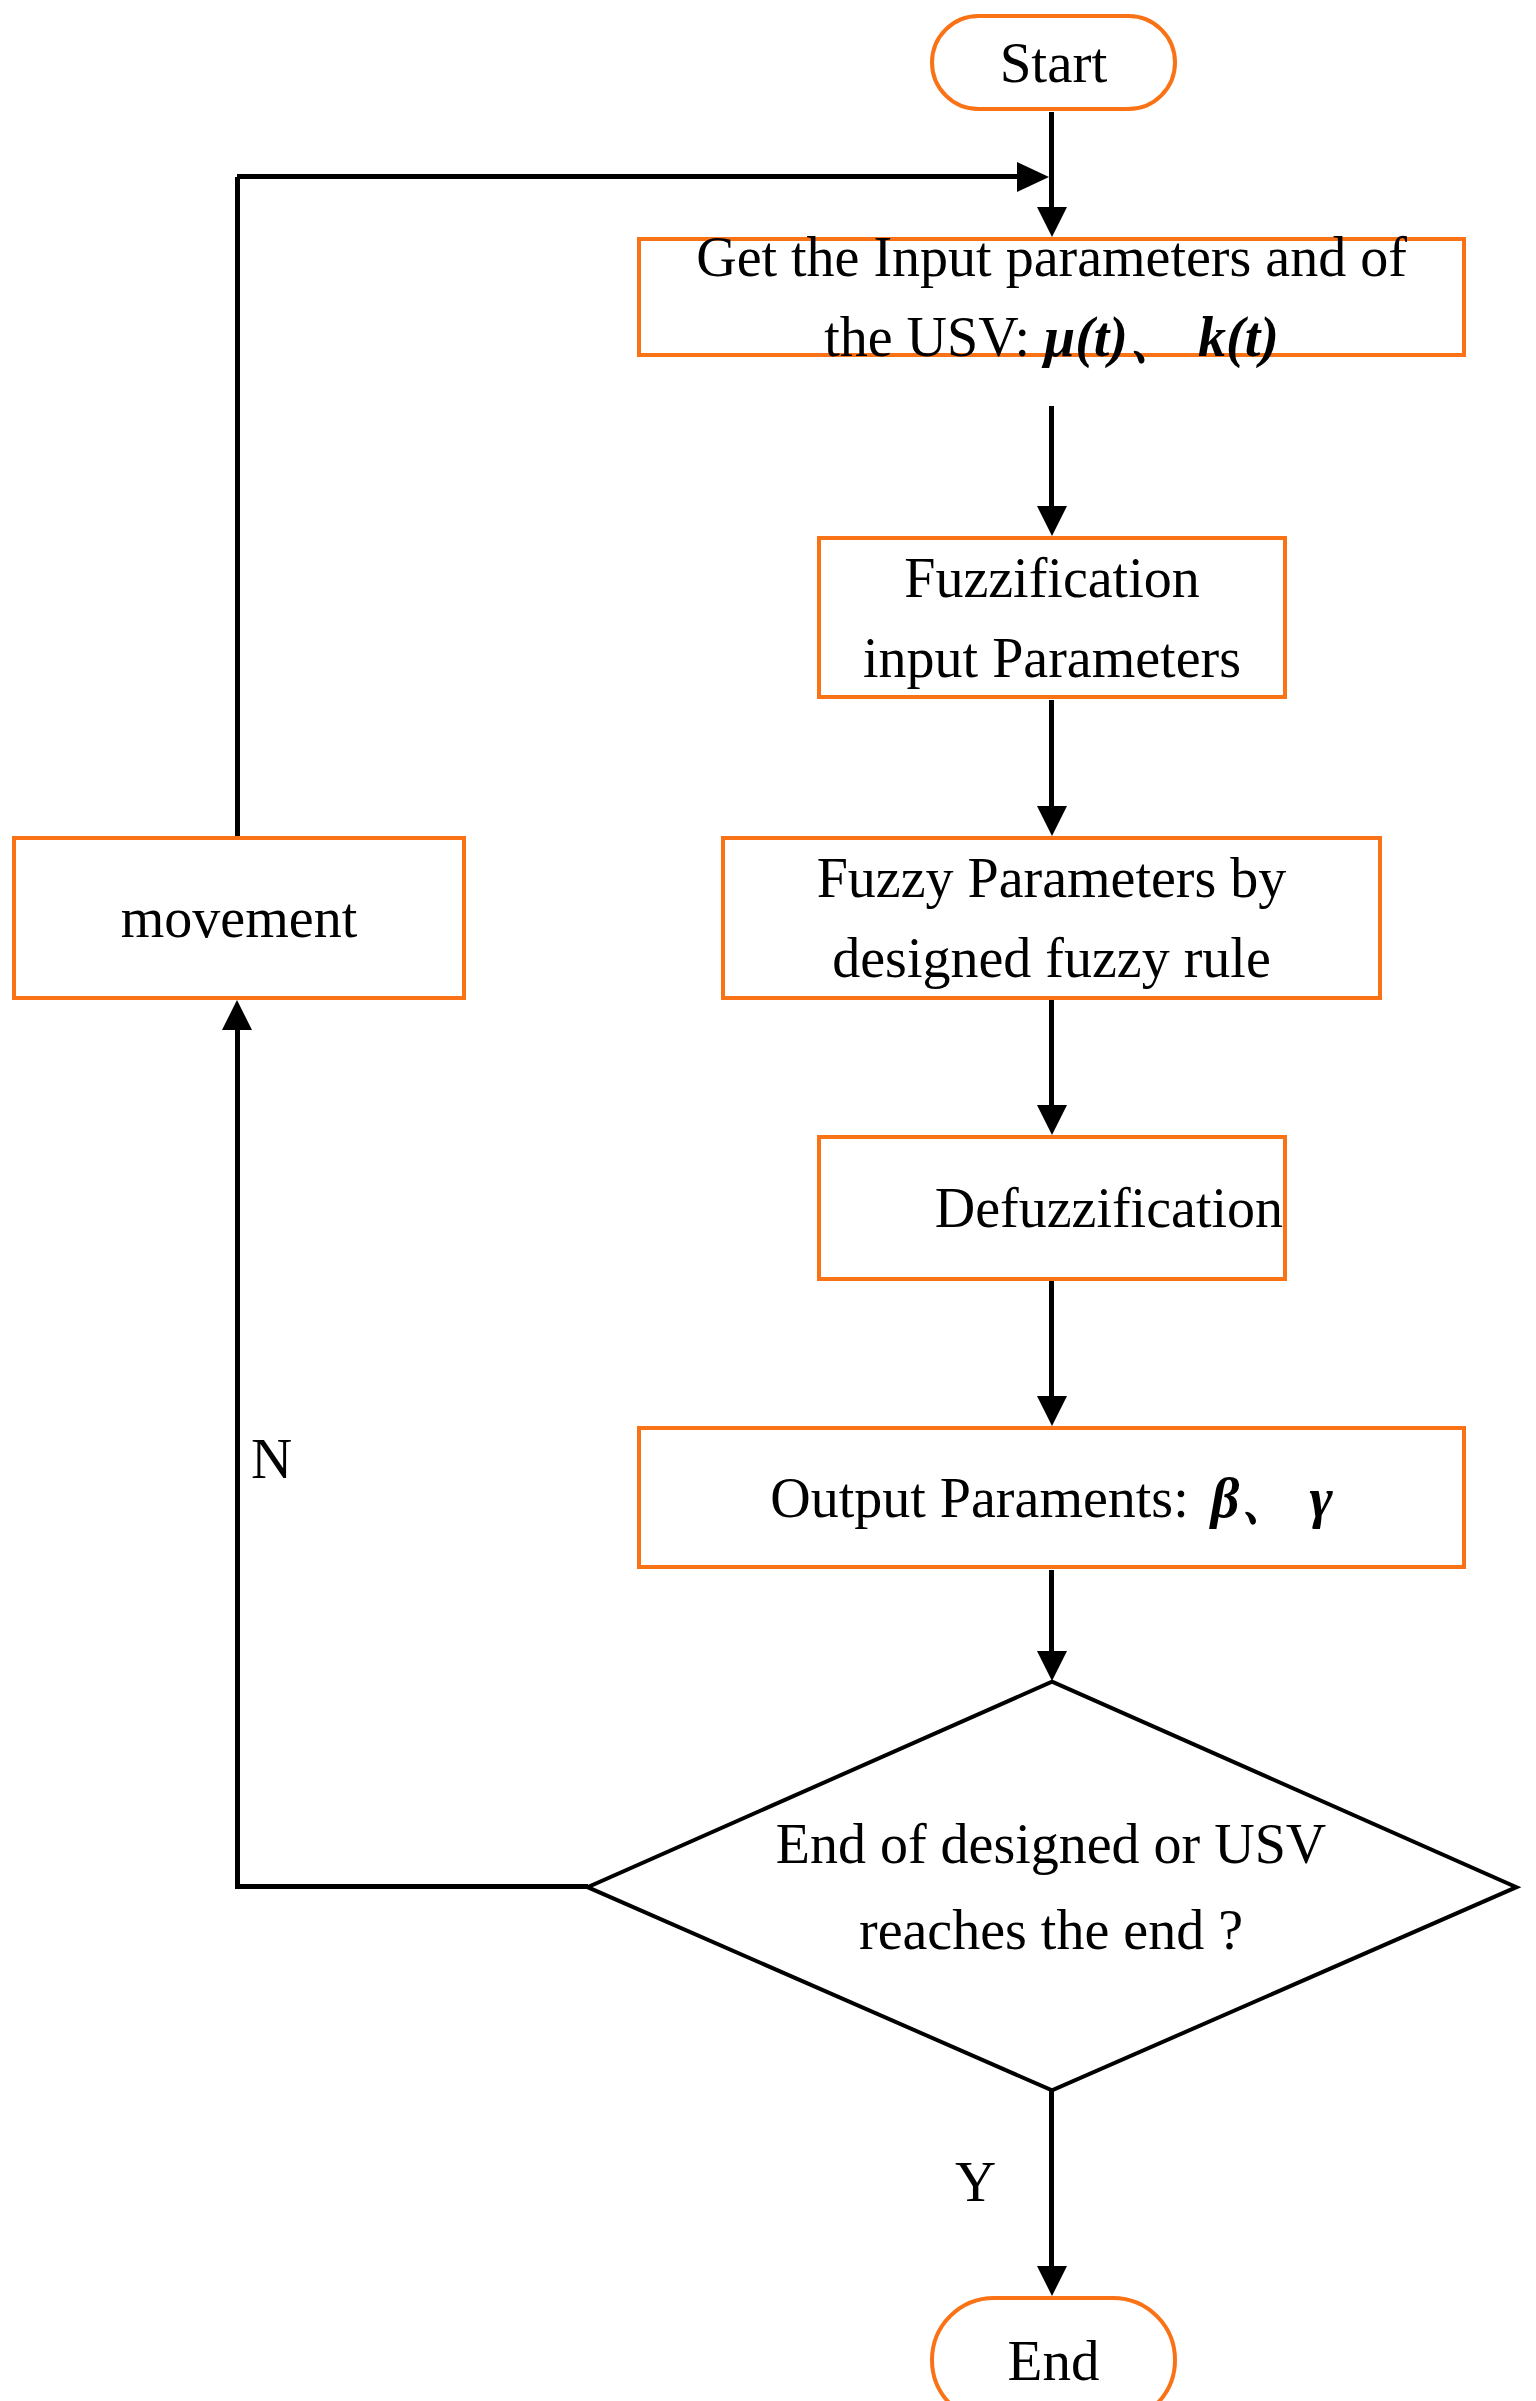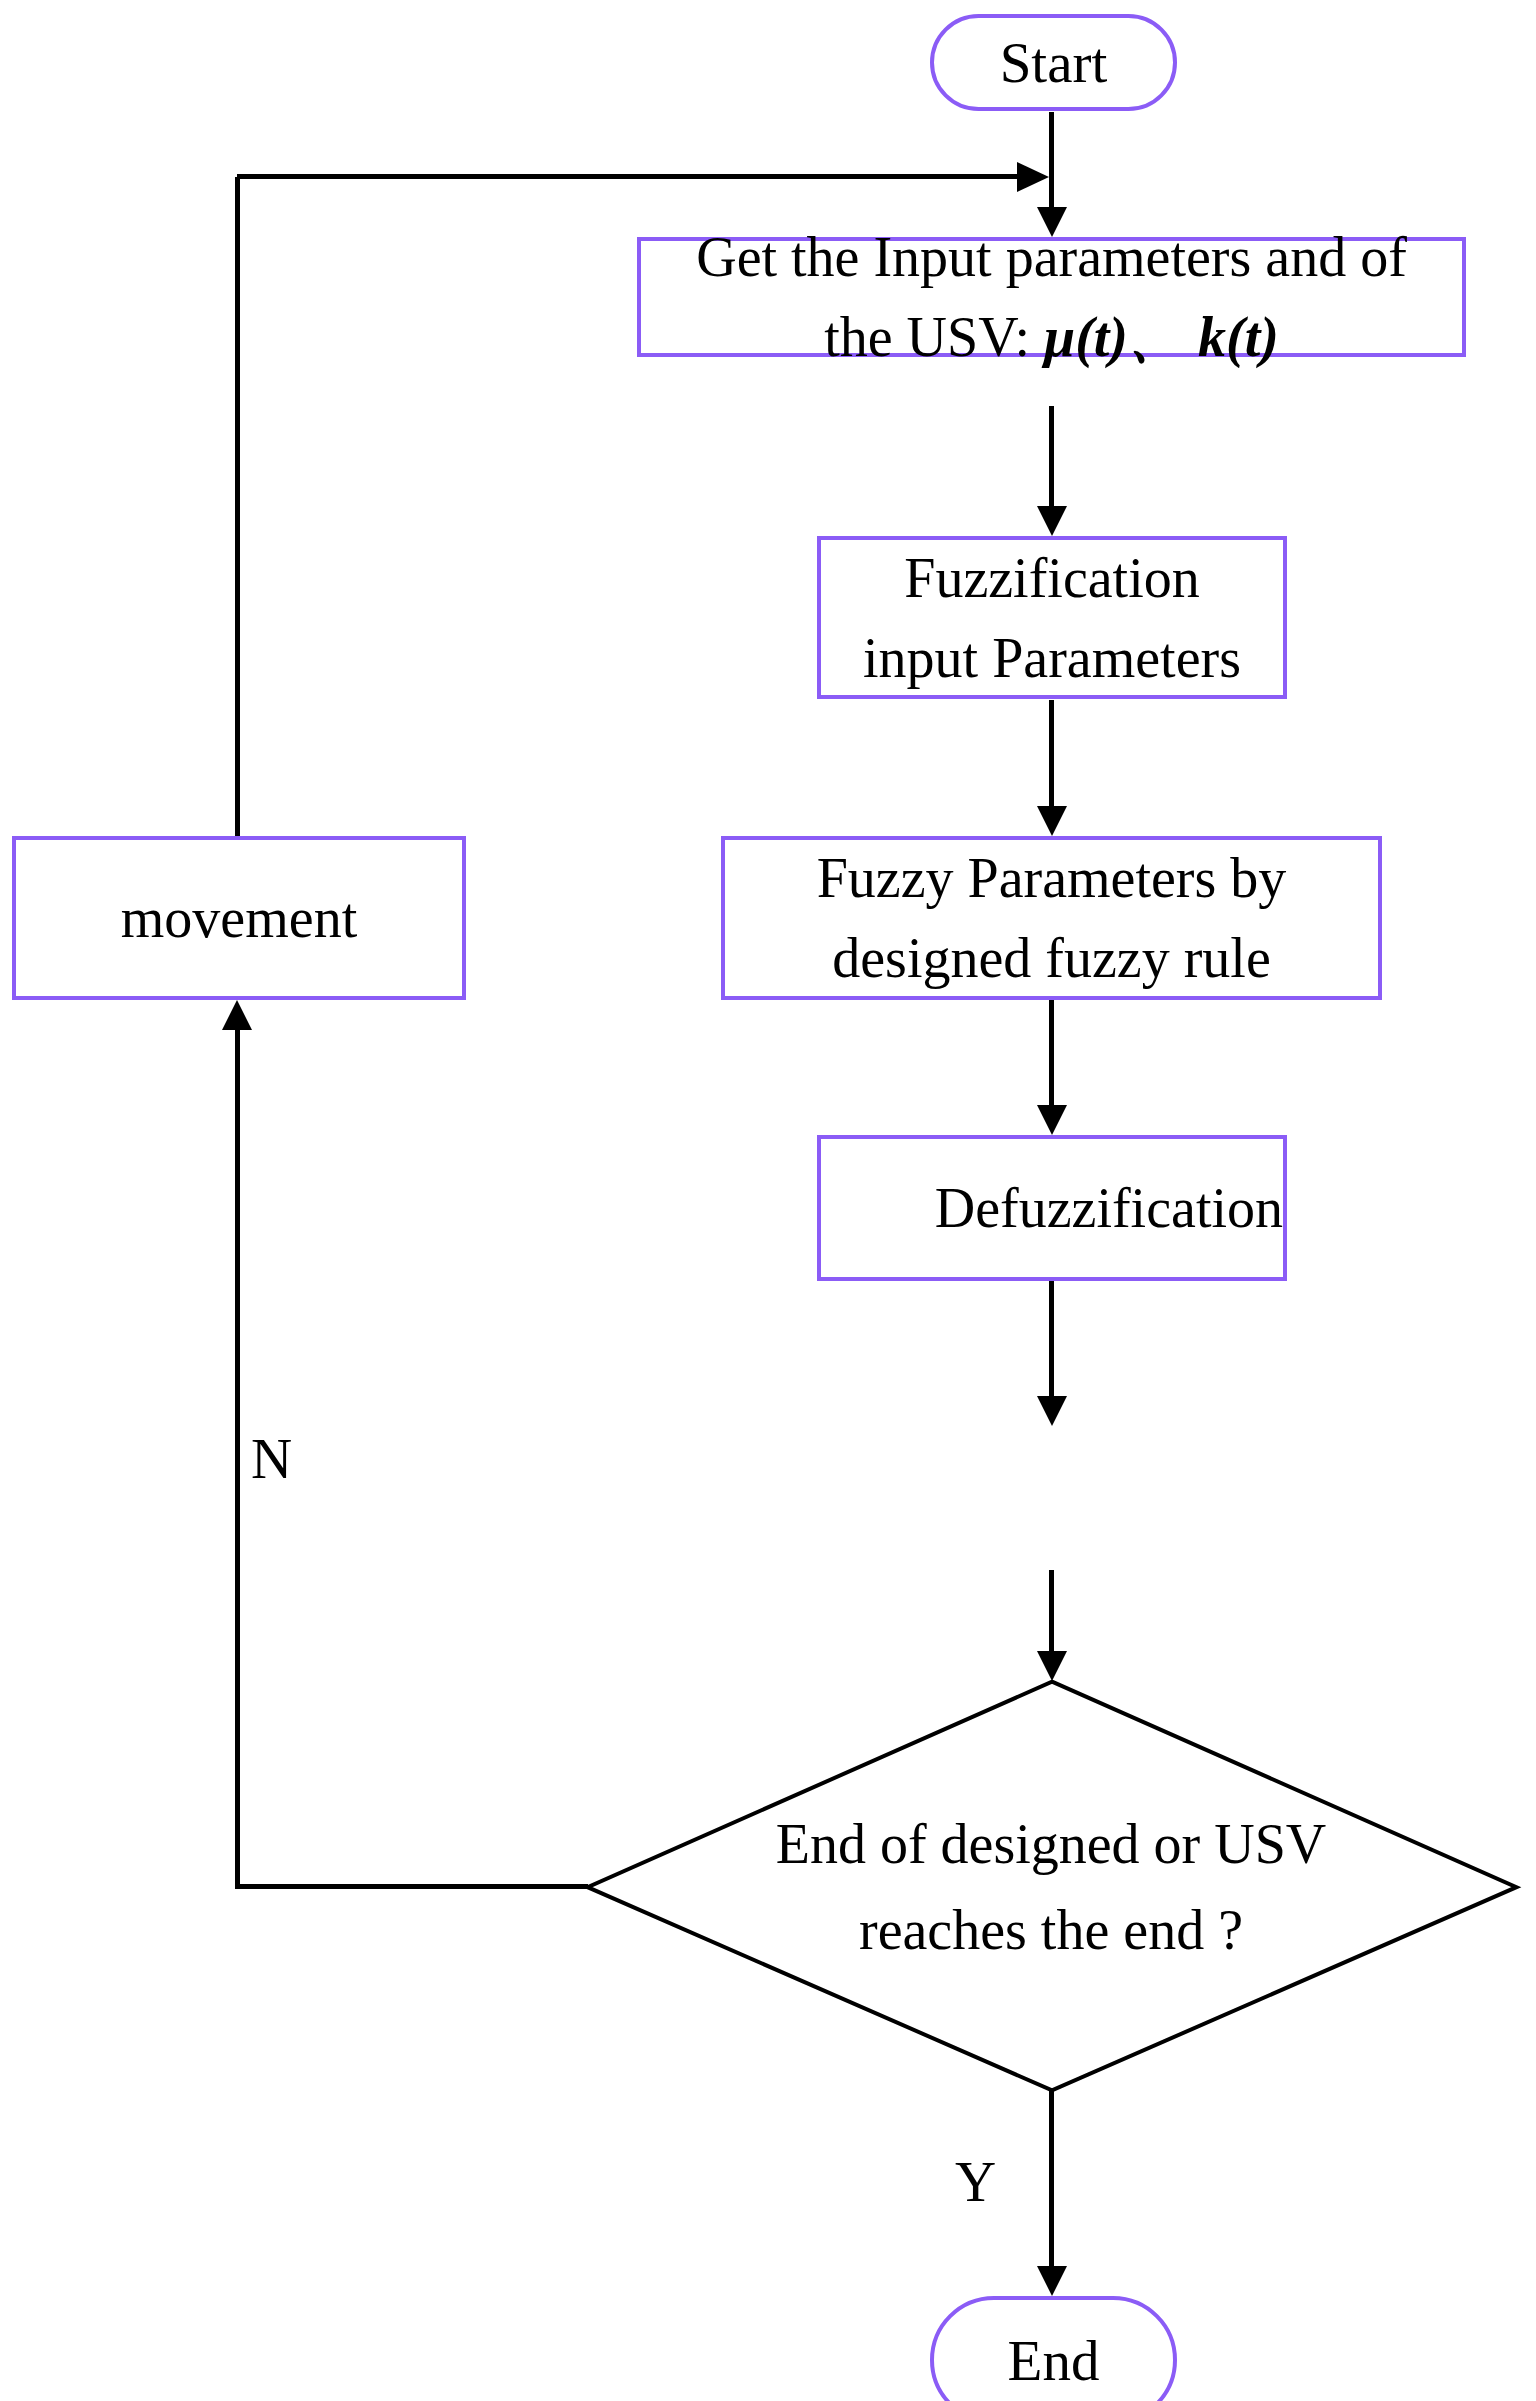--- a/index.html
+++ b/index.html
@@ -12,21 +12,21 @@
     width: 1536px;
     height: 2401px;
     background: #ffffff;
     font-family: "Liberation Serif", "DejaVu Serif", serif;
     color: #000000;
     overflow: hidden;
   }
   .node {
     position: absolute;
     box-sizing: border-box;
-    border: 4px solid #8b5cf6;
+    border: 4px solid #f97316;
     background: #ffffff;
     display: flex;
     flex-direction: column;
     align-items: center;
     justify-content: center;
     text-align: center;
     font-size: 56px;
     line-height: 80px;
     z-index: 2;
   }
@@ -130,20 +130,25 @@
   </div>
 
   <div class="node" id="control-usv">
     <div>movement</div>
   </div>
 
   <div class="node" id="defuzzification">
     <span>Defuzzification</span>
   </div>
 
+  <div class="node" id="output-params">
+    <div>
+      <span>Output Paraments:</span><span class="math mathgap">β、 γ</span>
+    </div>
+  </div>
 
   <svg id="decision-svg" width="940" height="420" viewBox="0 0 1180 527">
     <polygon points="590,7 1173,265 590,520 7,265" fill="#ffffff" stroke="#000000" stroke-width="5"></polygon>
   </svg>
   <div id="decision-label">
     <div>End of designed or USV</div>
     <div>reaches the end ?</div>
   </div>
 
   <div class="node terminator" id="end">

